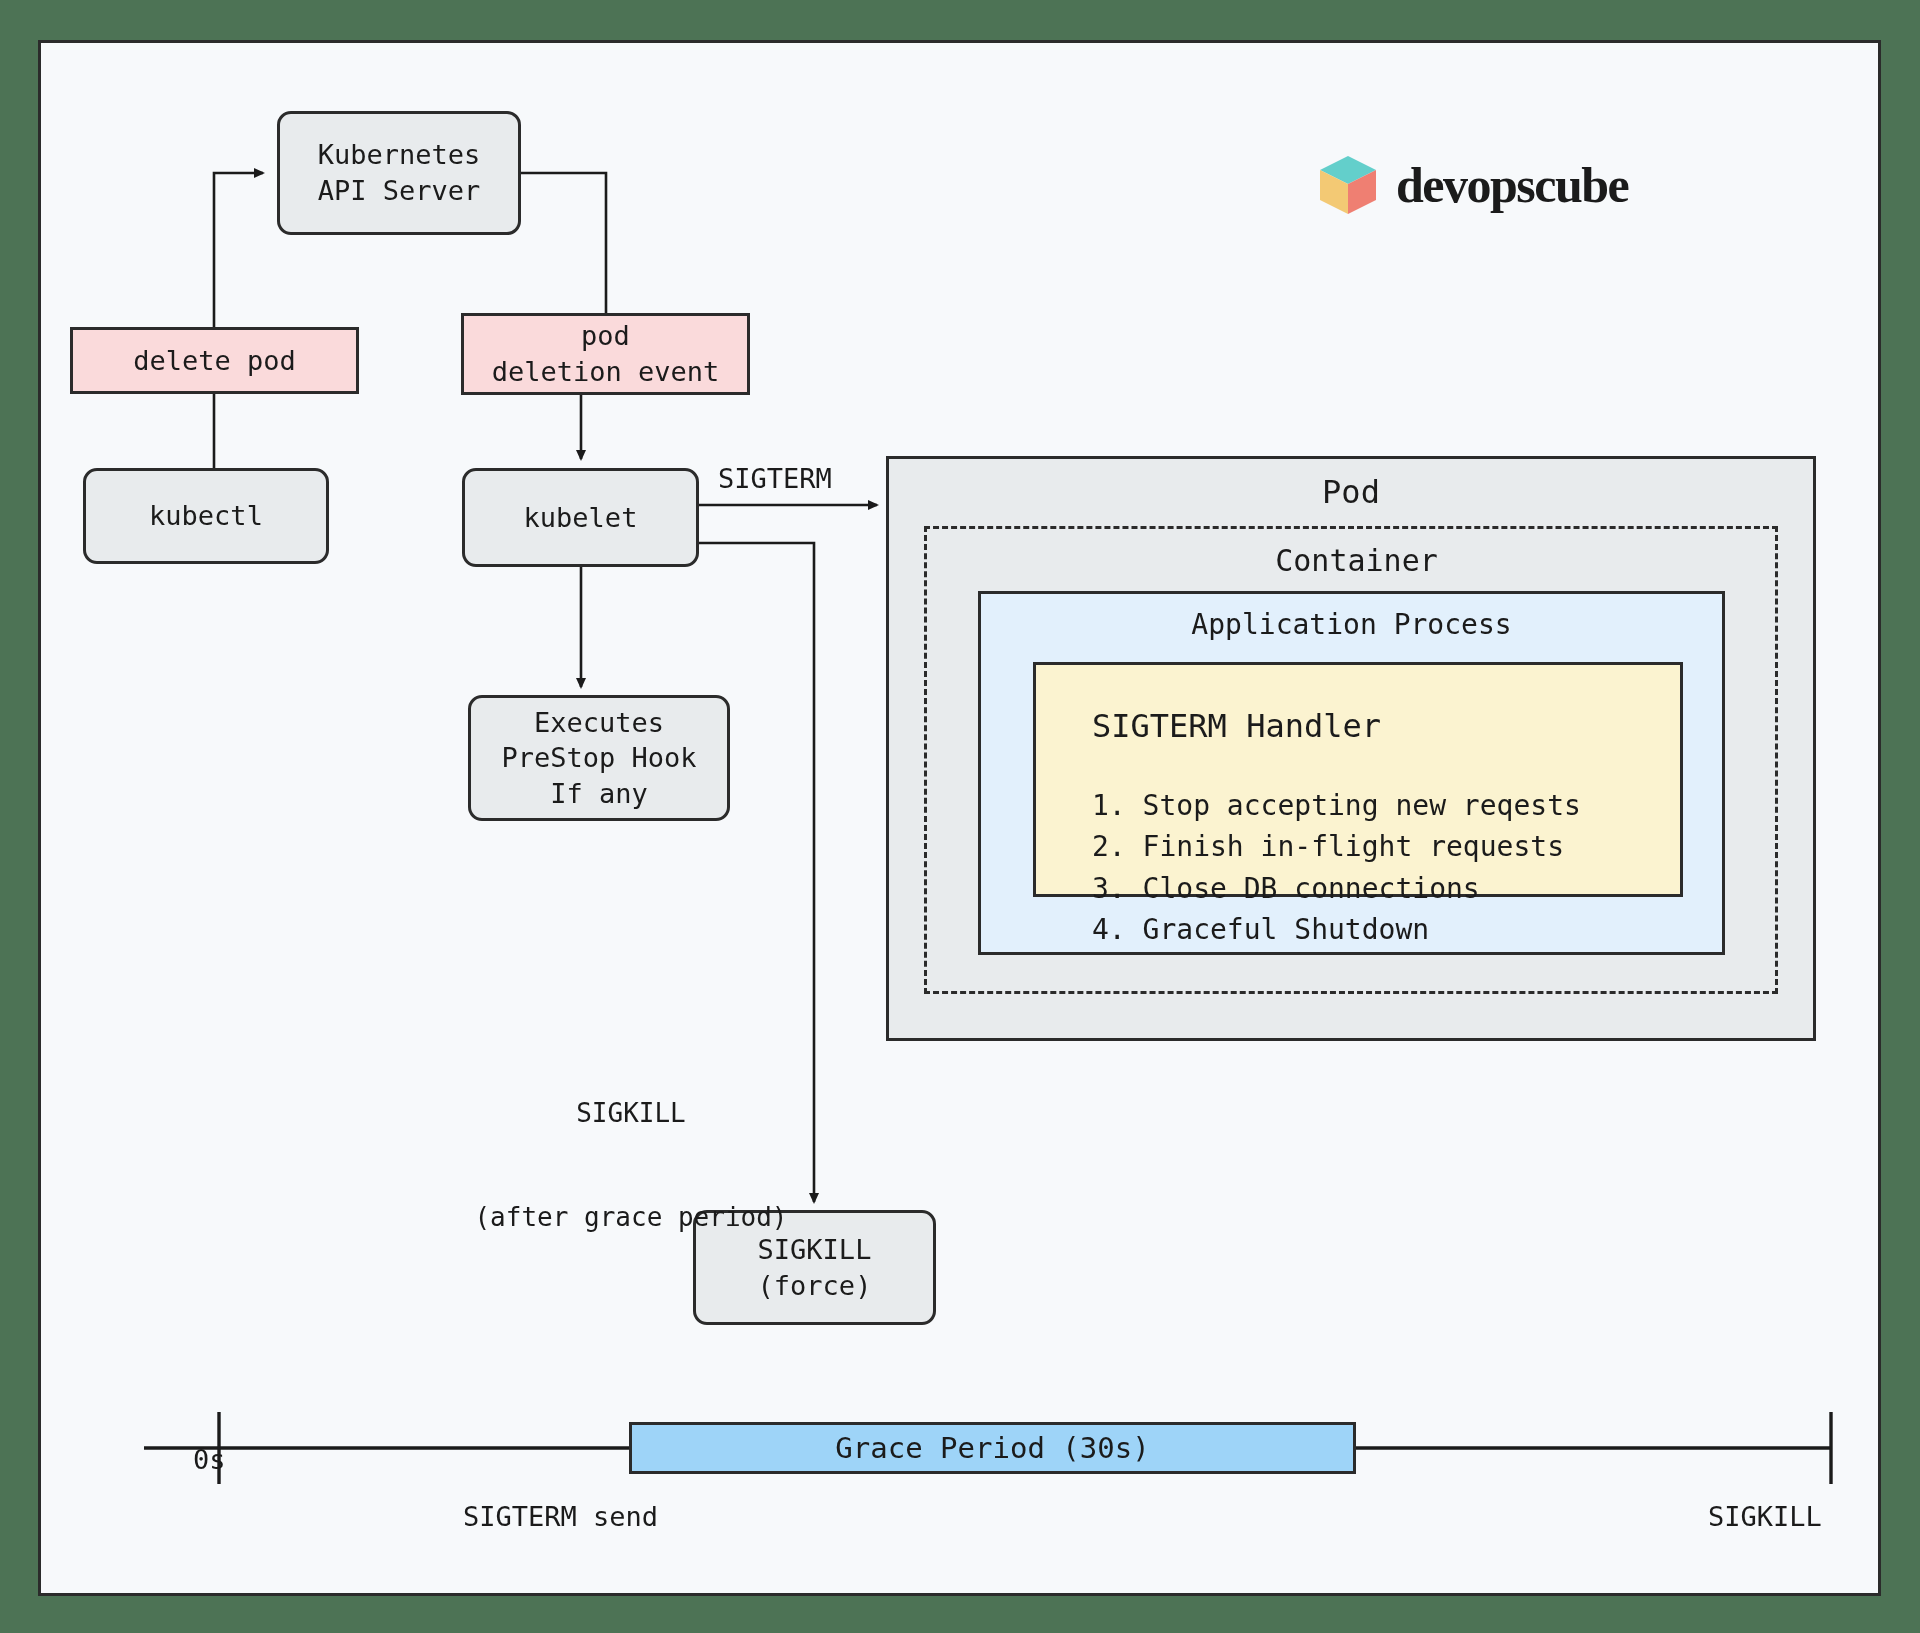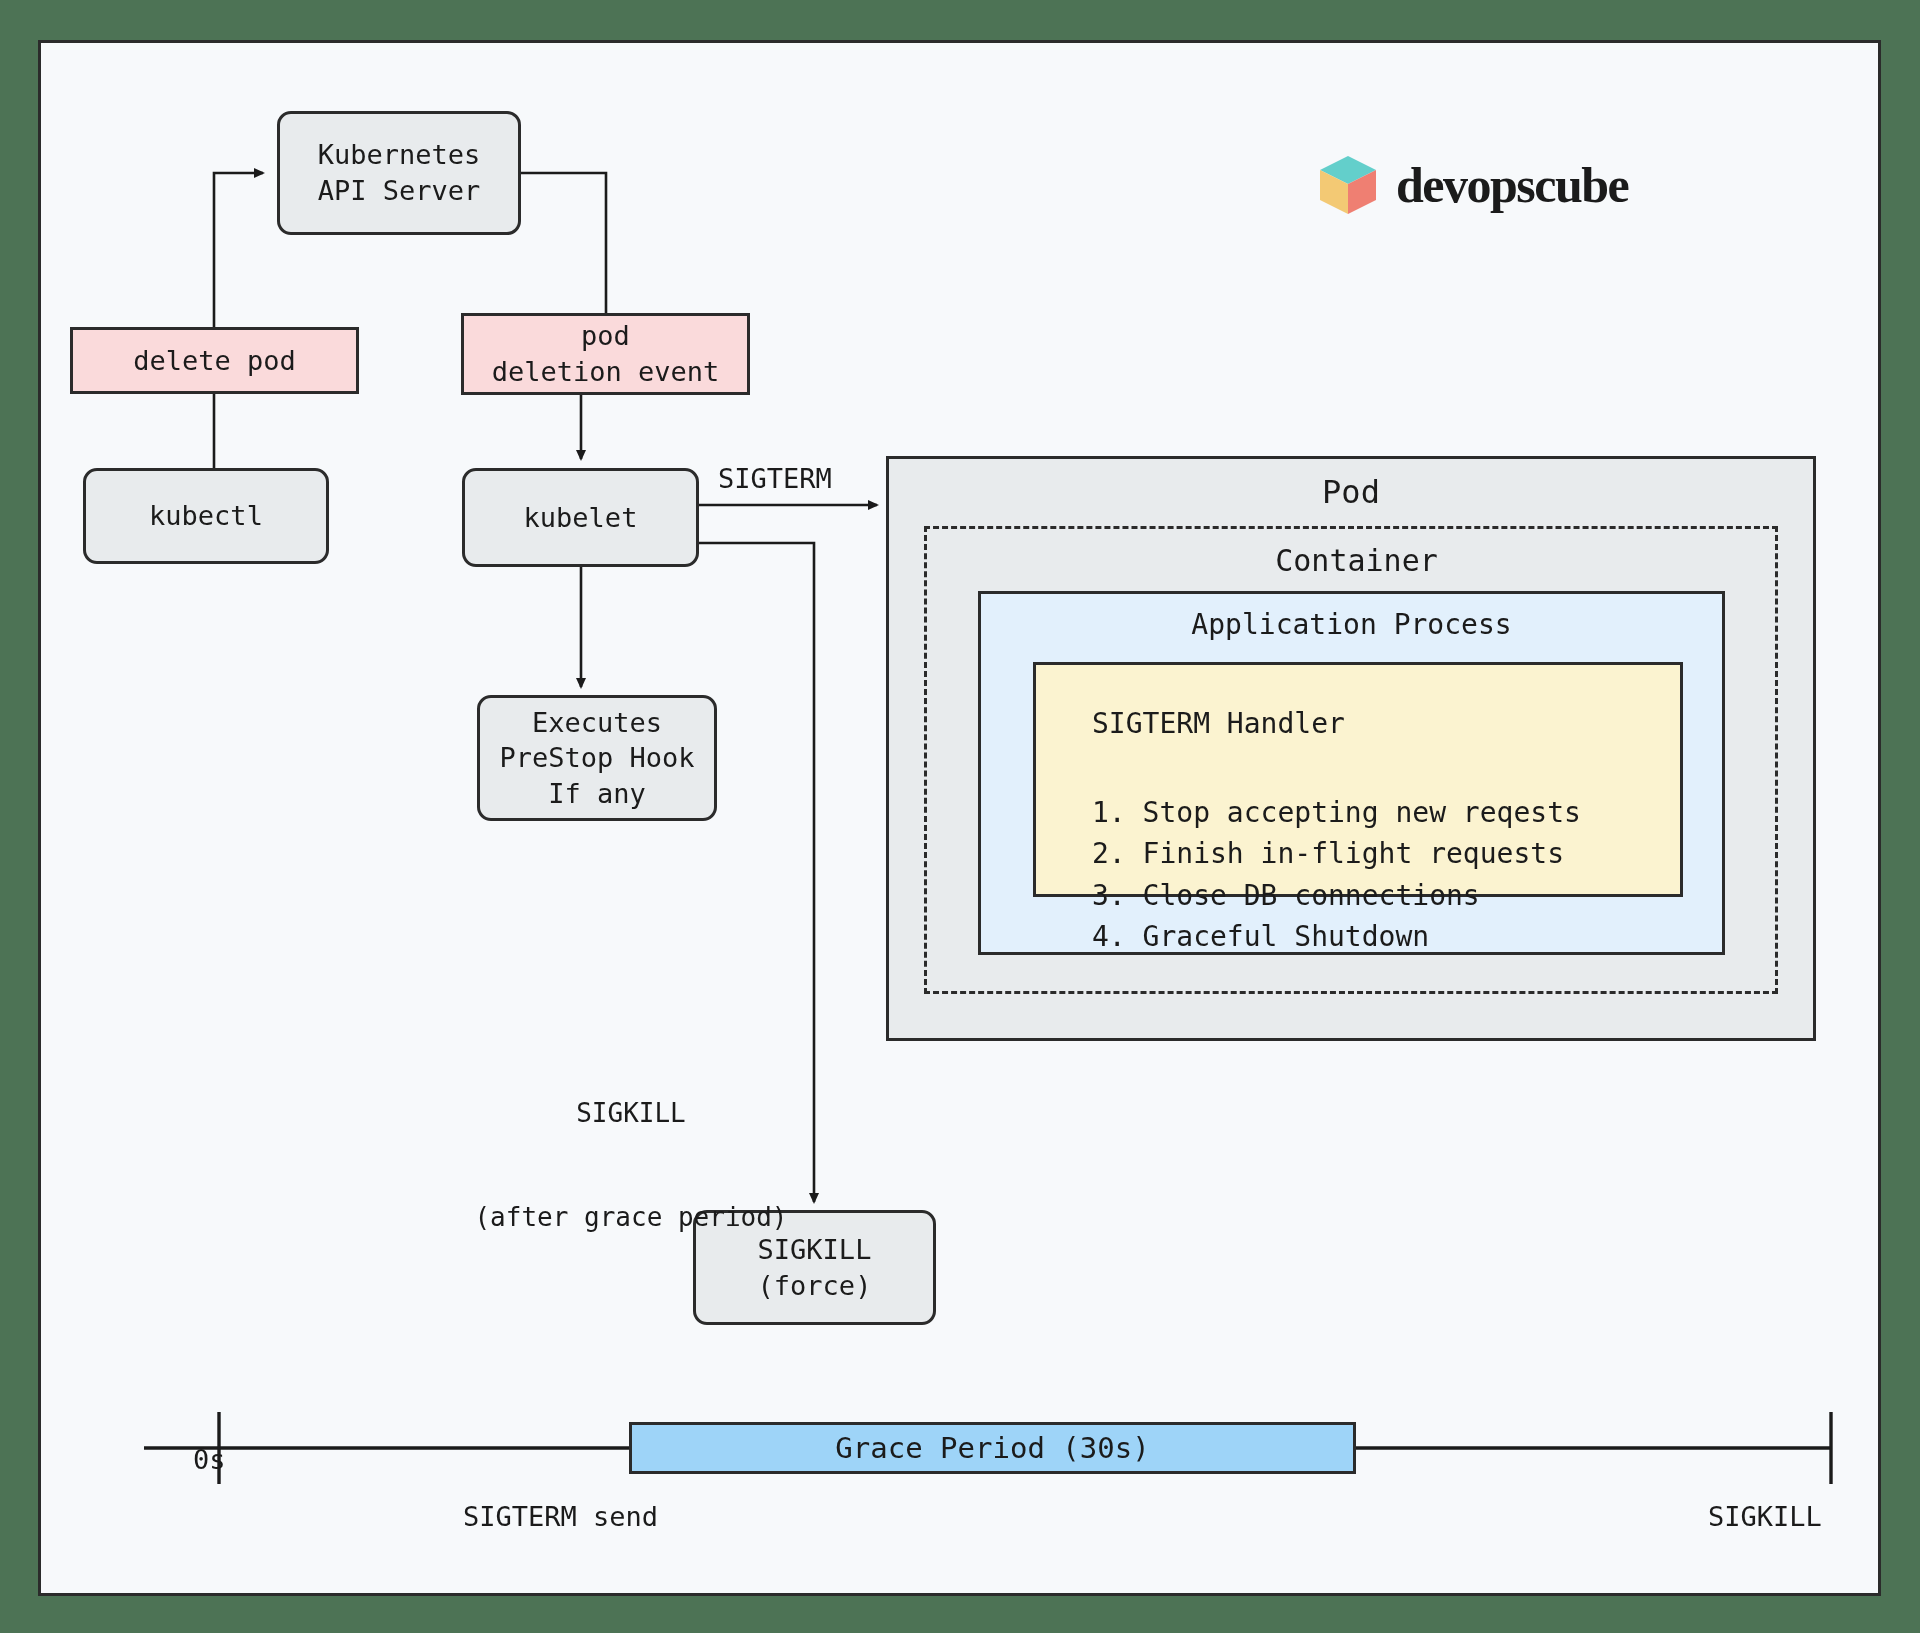--- a/index.html
+++ b/index.html
@@ -70,21 +70,21 @@
   }
   #kubectl {
     left: 42px; top: 425px; width: 246px; height: 96px;
     font-size: 27px;
   }
   #kubelet {
     left: 421px; top: 425px; width: 237px; height: 99px;
     font-size: 27px;
   }
   #prestop {
-    left: 436px; top: 652px; width: 240px; height: 126px;
+    left: 427px; top: 652px; width: 262px; height: 126px;
     font-size: 27px;
   }
   #sigkill-force {
     left: 652px; top: 1167px; width: 243px; height: 115px;
     font-size: 27px;
   }
 
   
   #pod-box {
     position: absolute;
@@ -119,21 +119,21 @@
     text-align: center; font-size: 28px; color: #1b1b1b;
   }
   #handler-box {
     position: absolute;
     left: 52px; top: 68px; right: 39px; bottom: 55px;
     background: #fbf3d0;
     border: 3px solid #2b2b2b;
     padding: 42px 0 0 56px;
   }
   #handler-title {
-    font-size: 28px; color: #1b1b1b; margin-bottom: 52px;
+    font-size: 32px; color: #1b1b1b; margin-bottom: 40px;
   }
   .handler-item {
     font-size: 28px; color: #1b1b1b; line-height: 1.48; white-space: pre;
   }
 
   
   .edge-label {
     position: absolute;
     color: #1b1b1b;
     font-family: "DejaVu Sans Mono", "Liberation Mono", monospace;

